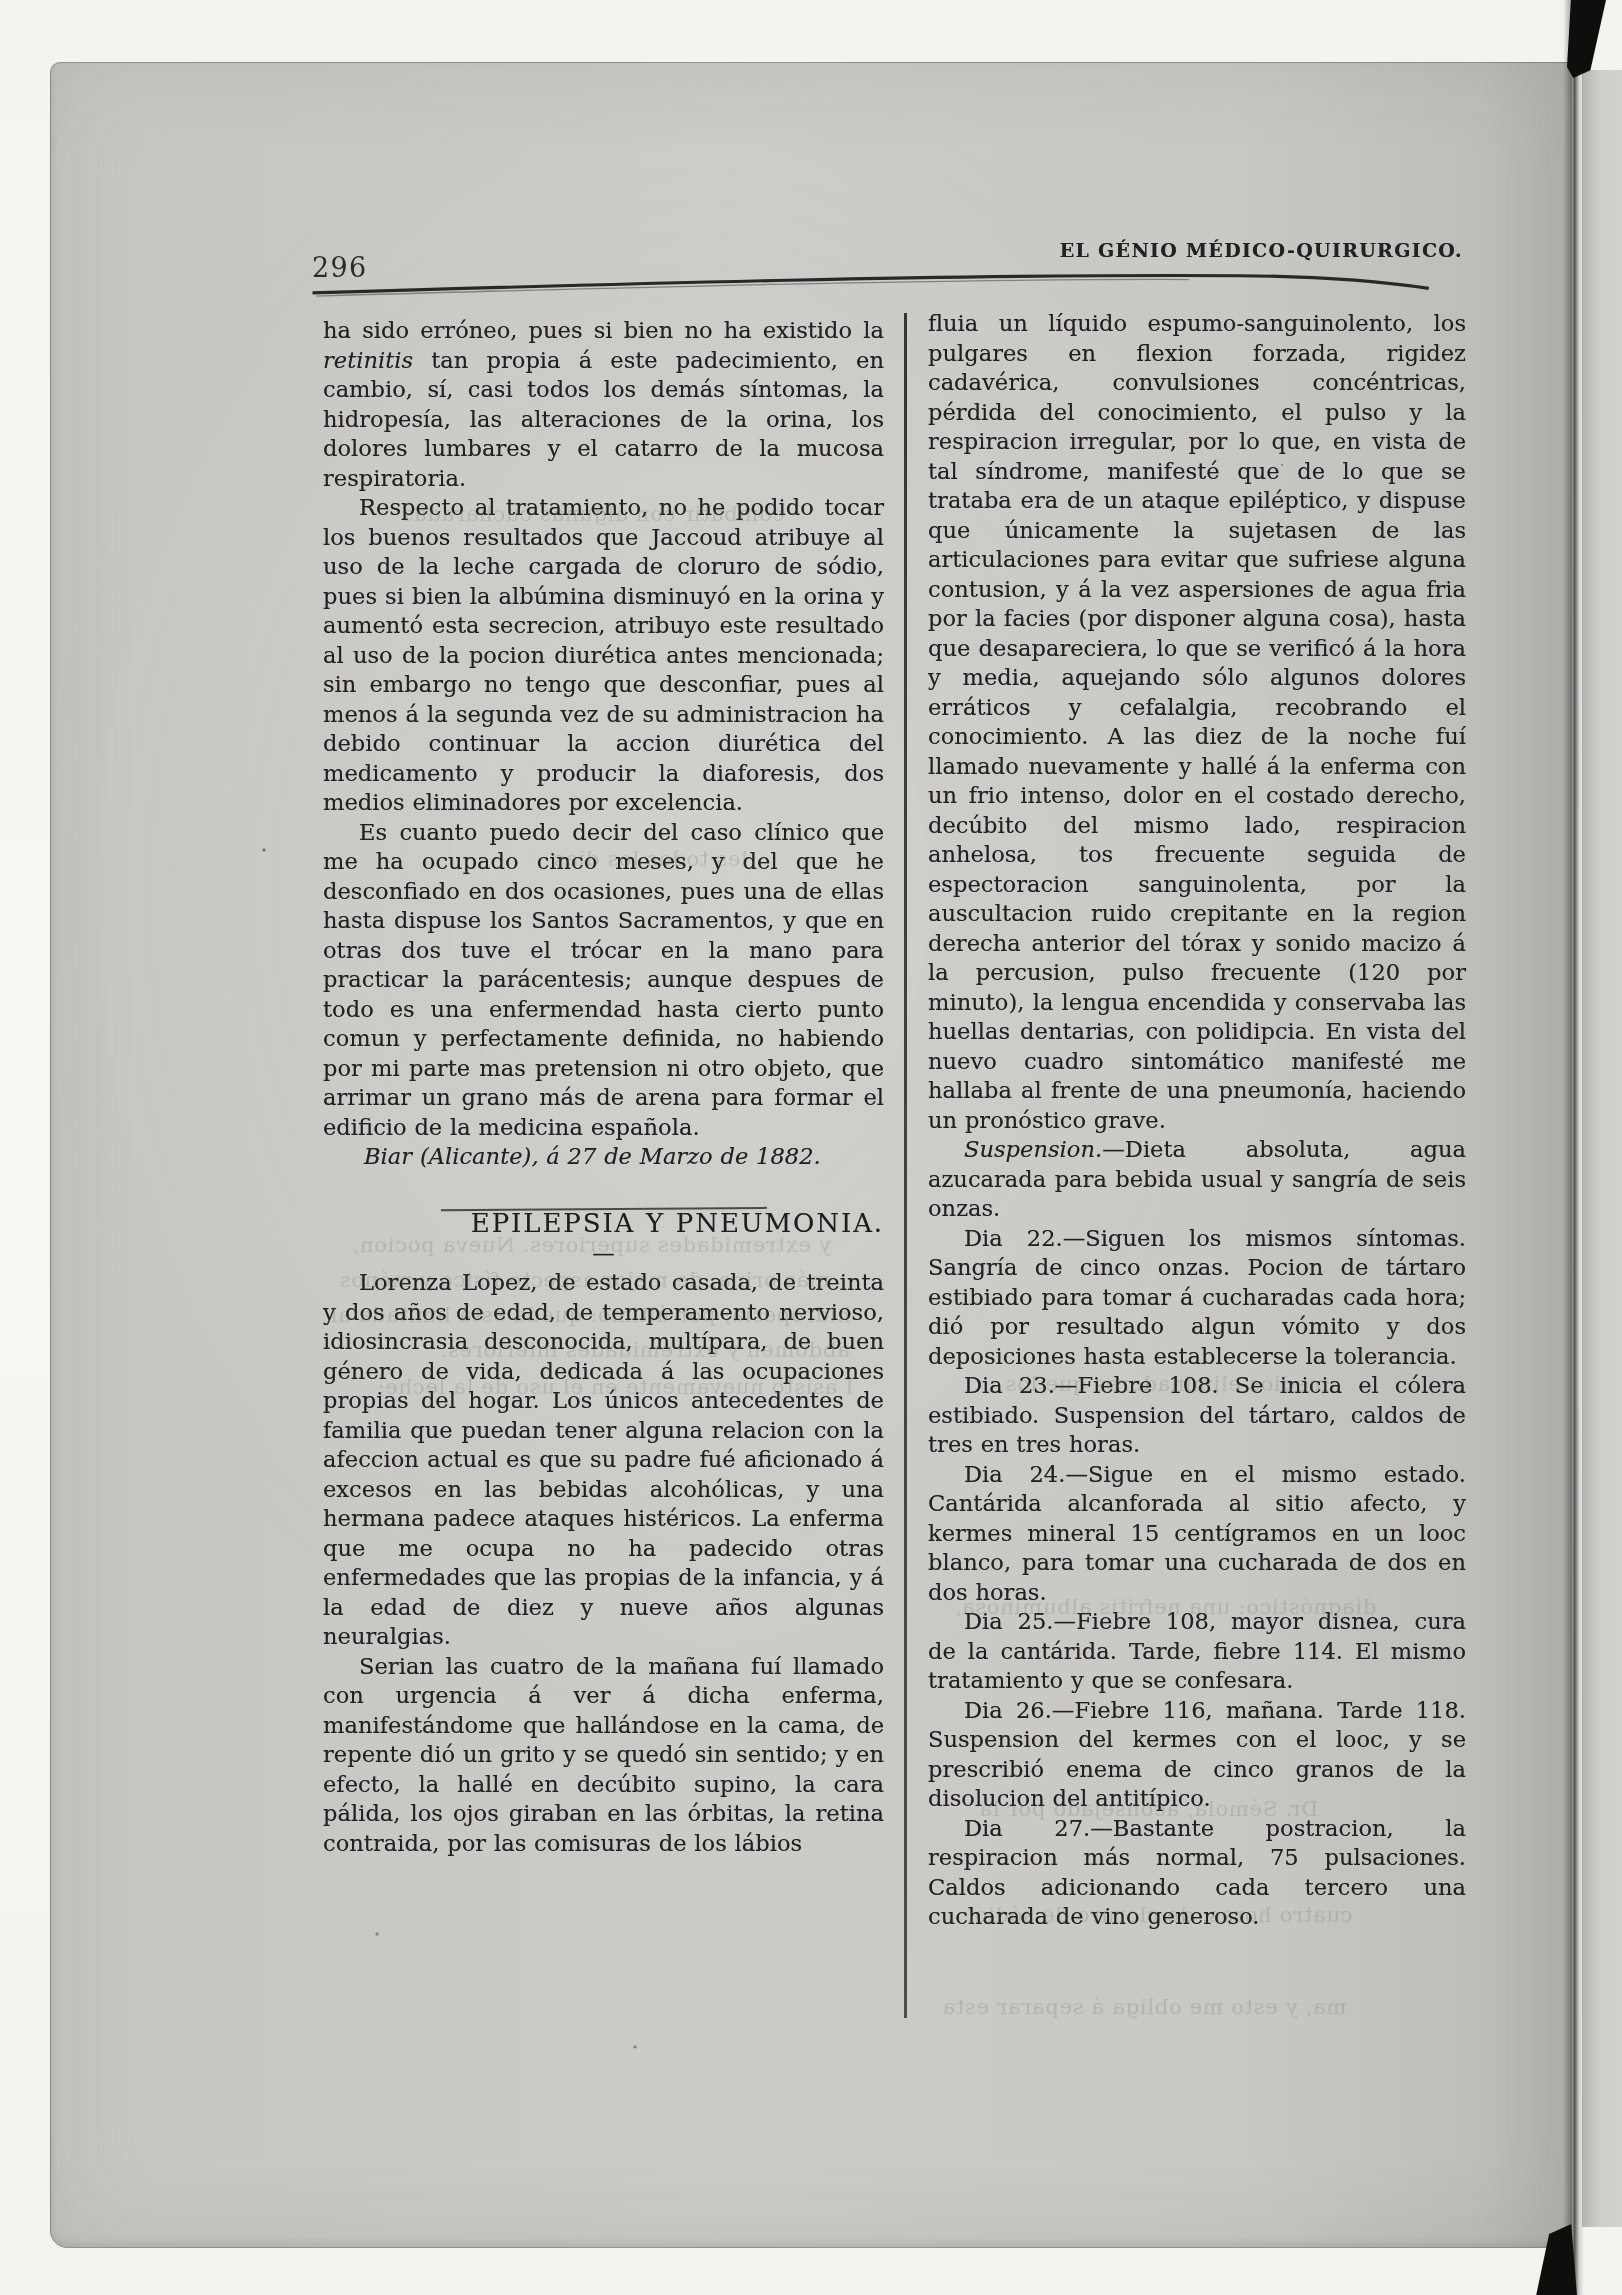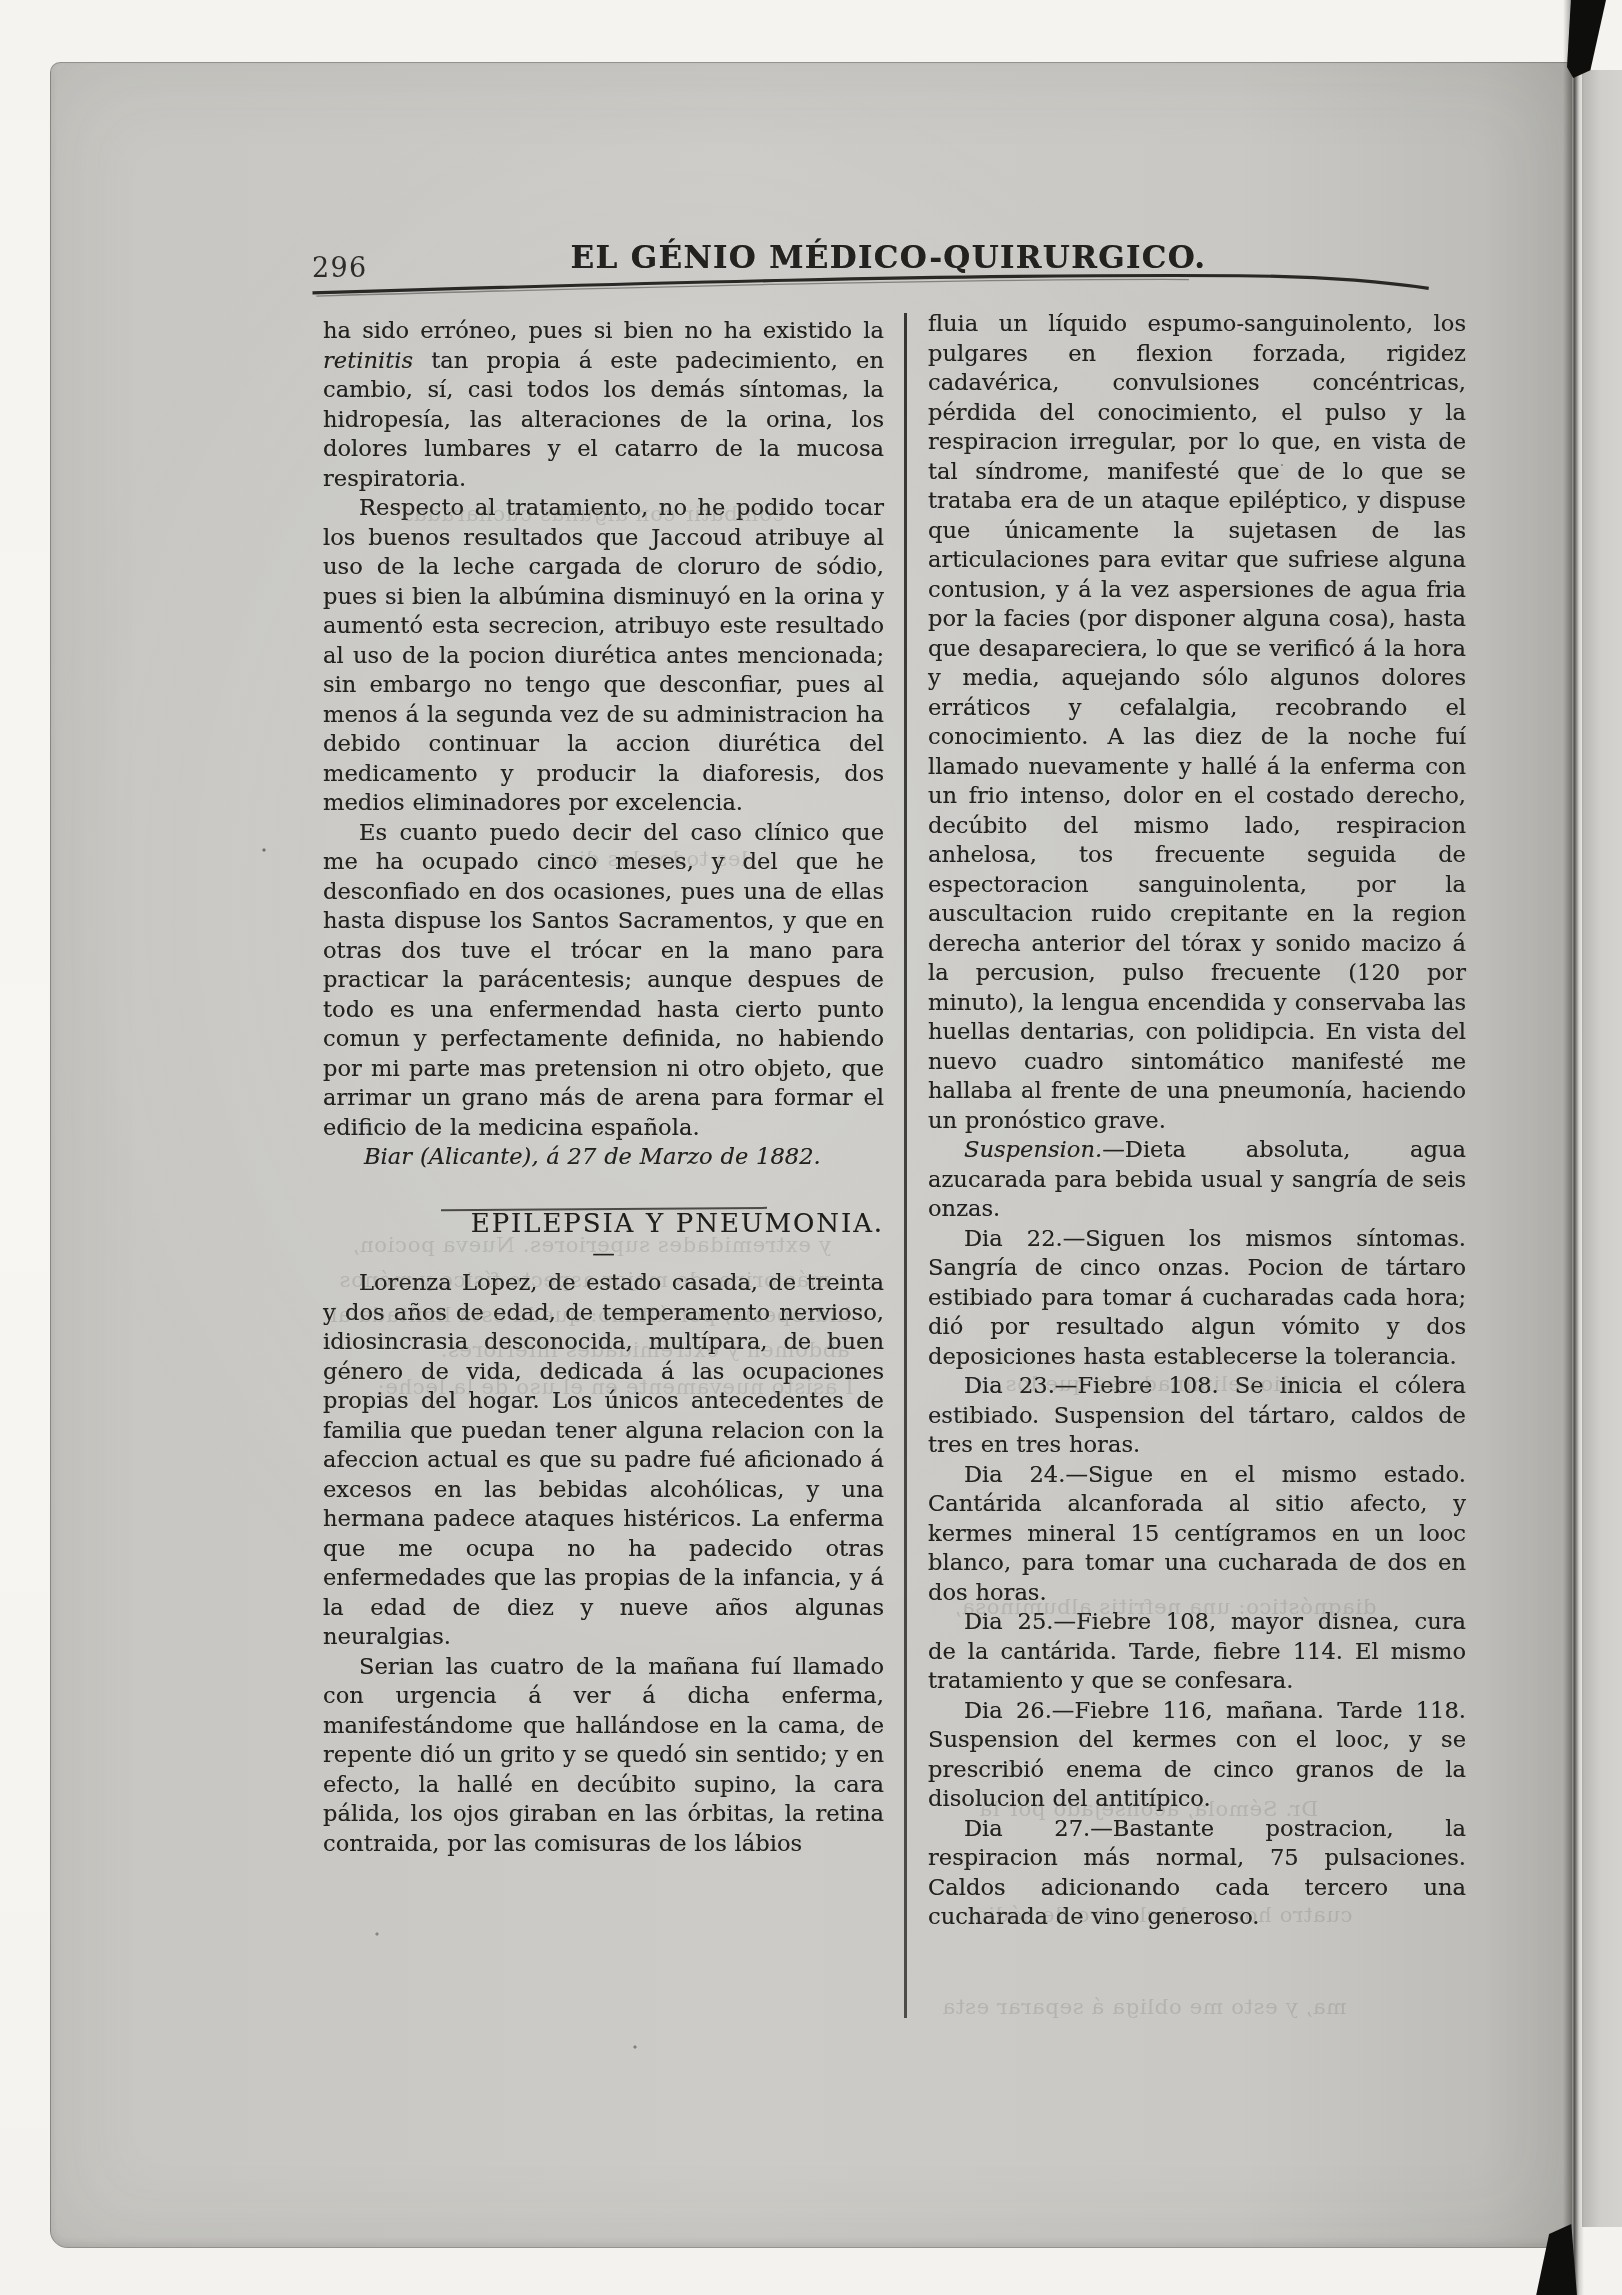--- a/index.html
+++ b/index.html
@@ -34,22 +34,22 @@
     position:absolute;left:1567px;top:0;width:39px;height:78px;background:#0e0e0d;
     clip-path:polygon(10% 0,100% 0,60% 90%,16% 100%,0 86%);
   }
   .binding-wedge-bottom{
     position:absolute;left:1536px;top:2224px;width:41px;height:72px;background:#0e0e0d;
     clip-path:polygon(32% 14%,86% 0,100% 100%,0 100%);
   }
   
   .page-number{position:absolute;left:312px;top:252px;font-size:27px;letter-spacing:1.3px;color:#2e2c29;}
   .journal-title{
-    position:absolute;left:314px;top:239px;width:1149px;text-align:center;
-    font-size:31px;font-weight:bold;letter-spacing:1.3px;color:#242220;
+    position:absolute;left:314px;top:239px;width:1149px;text-align:right;
+    font-size:19px;font-weight:bold;letter-spacing:1.3px;color:#242220;
     text-shadow:0 0 0.6px rgba(30,28,25,.6);
   }
   .header-rule{position:absolute;left:310px;top:270px;width:1130px;height:33px;}
   
   .col-divider{
     position:absolute;left:904px;top:313px;width:2.5px;height:1705px;
     background:linear-gradient(180deg,rgba(43,41,37,.92) 0%,rgba(43,41,37,.78) 100%);
   }
   .col{
     position:absolute;top:309px;font-size:22.6px;line-height:29.5px;text-align:justify;

